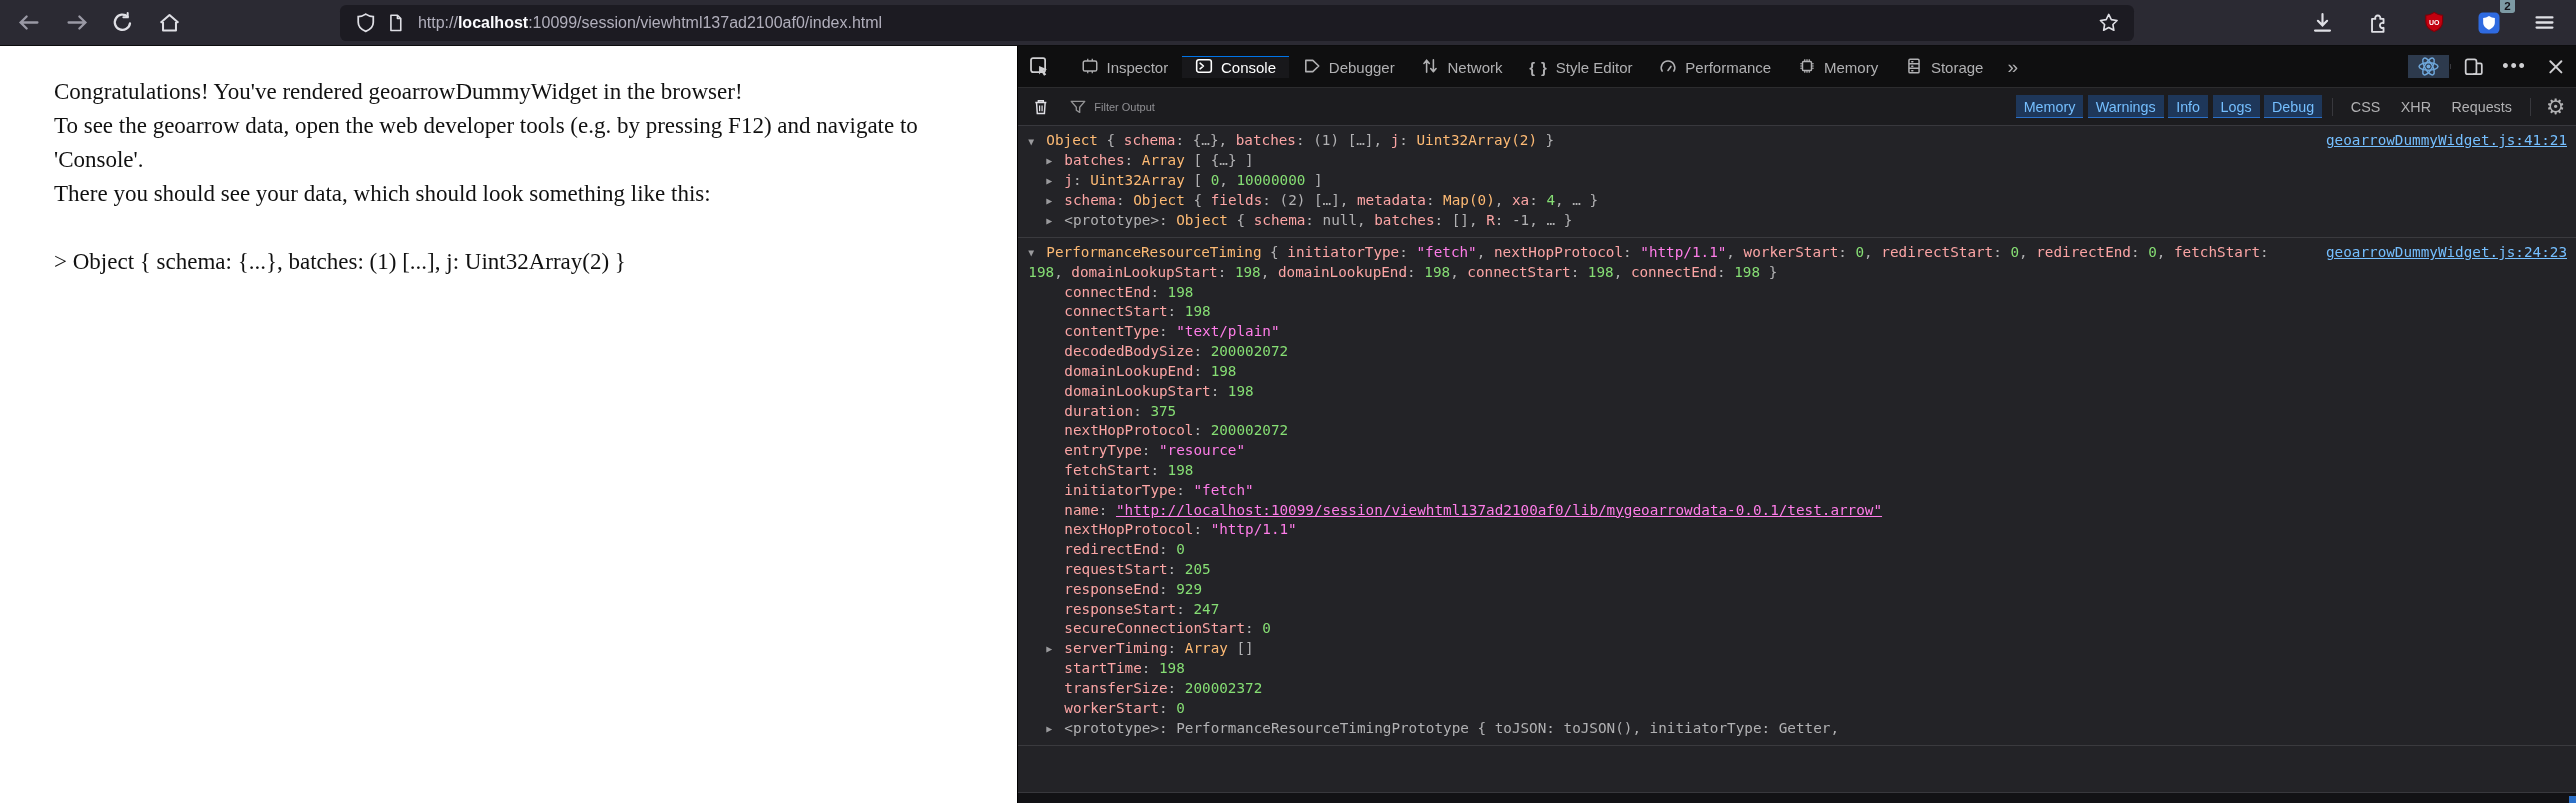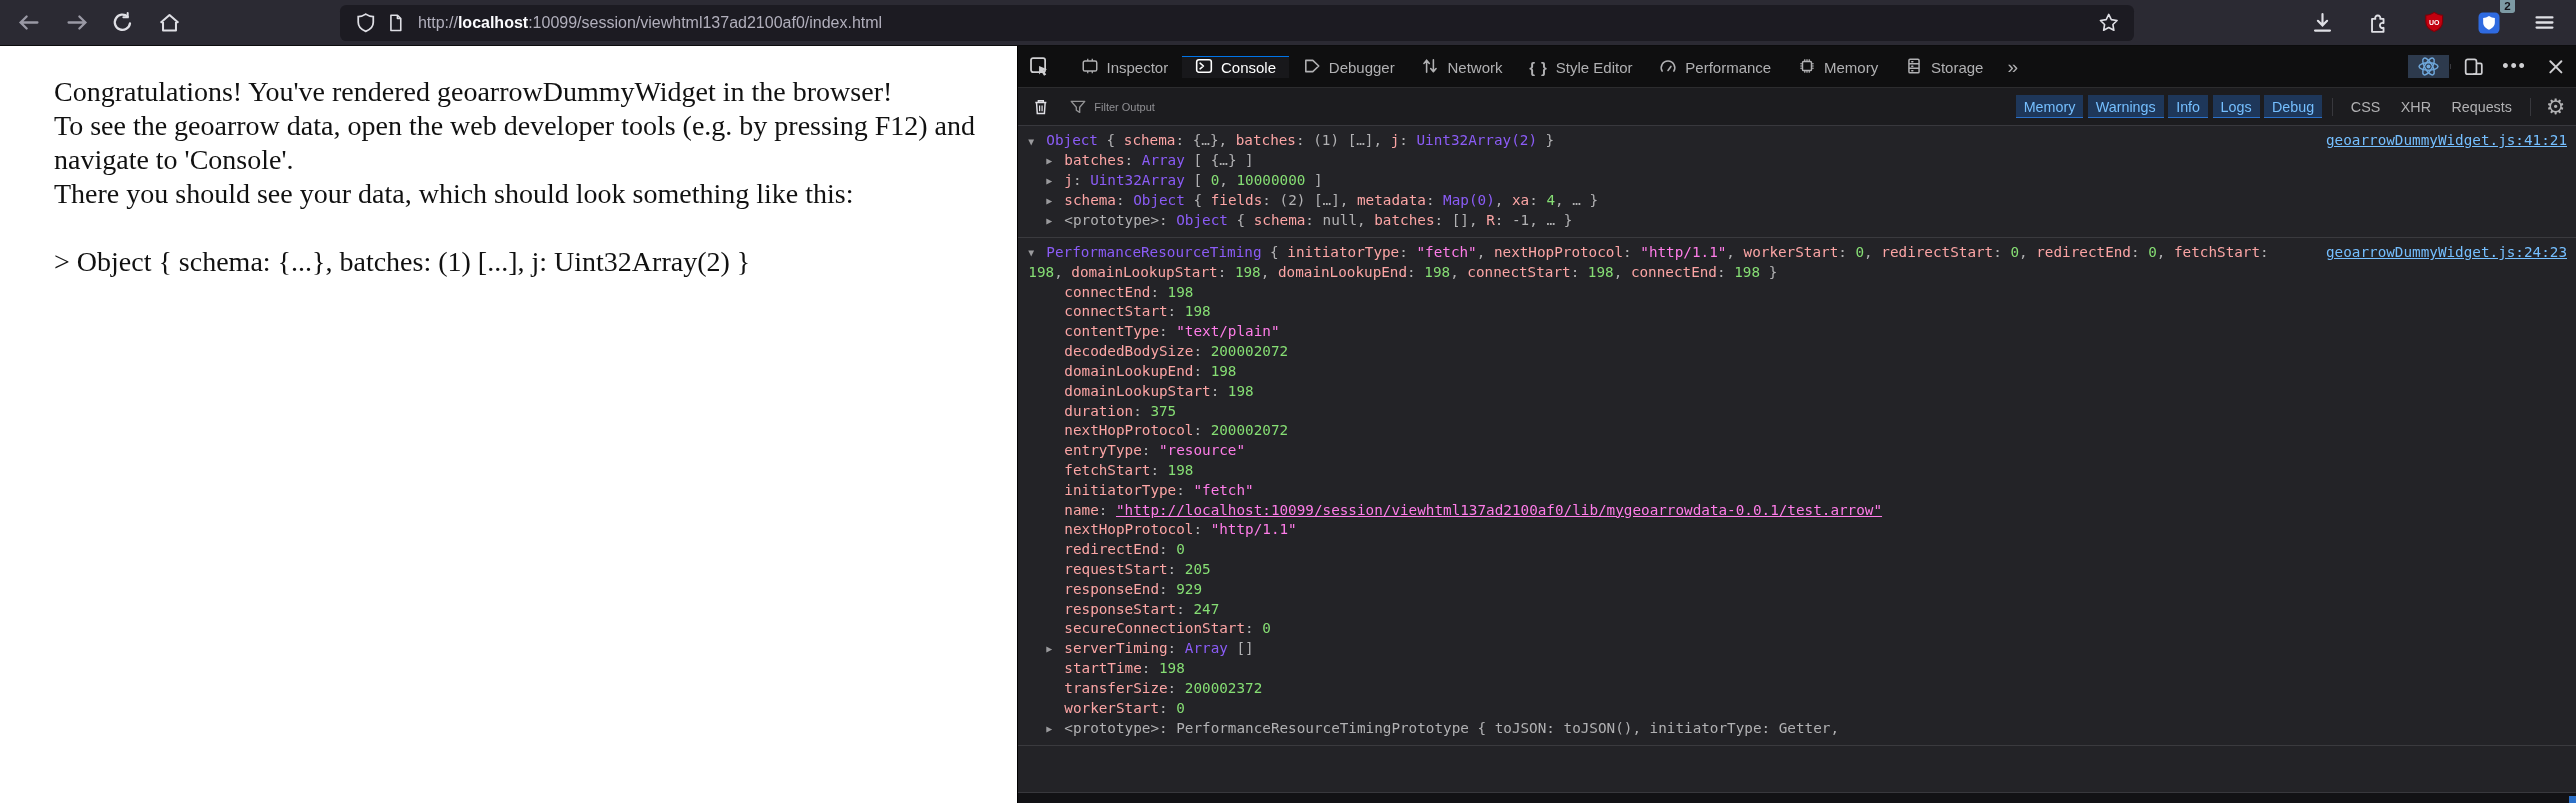--- a/index.html
+++ b/index.html
@@ -20,21 +20,21 @@
   .urltext{font-size:16px;margin-left:7.2px;white-space:nowrap;color:#b1afbc;flex:1 1 auto;overflow:hidden;}
   .urltext b{color:#fbfbfe;font-weight:700;}
   .rightgroup{margin-left:auto;display:flex;align-items:center;gap:21.5px;}
   .extwrap{position:relative;}
   .badge{position:absolute;top:-7.2px;right:-9px;background:#7d9aa4;color:#15141a;
          font-size:11.6px;line-height:15px;padding:0 4.5px;border-radius:2.7px;font-weight:700;}
 
   
   .content{display:flex;height:758px;}
   .page{width:1295px;background:#ffffff;color:#111111;
-        font-family:"Liberation Serif",serif;font-size:28px;line-height:34px;
+        font-family:"Liberation Serif",serif;font-size:23px;line-height:34px;
         padding:29px 18px 0 54px;}
   .page .blank{height:34px;}
 
   
   .devtools{flex:1 1 auto;display:flex;flex-direction:column;background:#232327;
             border-left:0.9px solid #000;min-width:0;}
   .dt-tabs{height:42px;background:#0f0f10;display:flex;align-items:center;
            border-bottom:0.9px solid #2c2c2e;color:#b1b1b3;flex:0 0 auto;}
   .pickbtn{width:45px;display:flex;align-items:center;justify-content:center;color:#d0d0d2;}
   .vsep{width:0.9px;background:#38383d;margin:9px 1.8px;}
@@ -59,21 +59,21 @@
   .gear{font-size:21.5px;color:#b1b1b3;margin:0 1.8px 0 5.4px;}
 
   .dt-console{flex:1 1 auto;overflow:hidden;font-family:"DejaVu Sans Mono",monospace;
               font-size:14.3px;line-height:19.7px;color:#d7d7db;}
   .centry{padding:5.4px 9px 6.3px 10.7px;border-bottom:0.9px solid #3a3a3e;overflow:hidden;}
   .src{float:right;color:#75bfff;text-decoration:underline;margin-left:21.5px;white-space:nowrap;}
   .twisty{display:inline-block;width:18px;color:#9b9b9e;font-size:9.8px;vertical-align:0.9px;}
   .crow{padding-left:36px;}
   .crow .twisty{margin-left:-18px;}
   .seg-key{color:#fca5a5;text-align:right;}
-  .seg-obj{color:#8b5cf6;}
+  .seg-obj{color:#fdba74;}
   .seg-num{color:#86de74;}
   .seg-str{color:#ff7de9;}
   .seg-dim{color:#b1b1b3;}
   .seg-strlink{color:#ff7de9;text-decoration:underline;}
   .dt-bottom{height:11.6px;background:#121215;border-top:0.9px solid #38383d;flex:0 0 auto;position:relative;}
   .dt-bottom .nub{position:absolute;right:0;bottom:0;width:7.2px;height:8px;background:#2b70c8;}
 </style>
 </head>
 <body>
 

